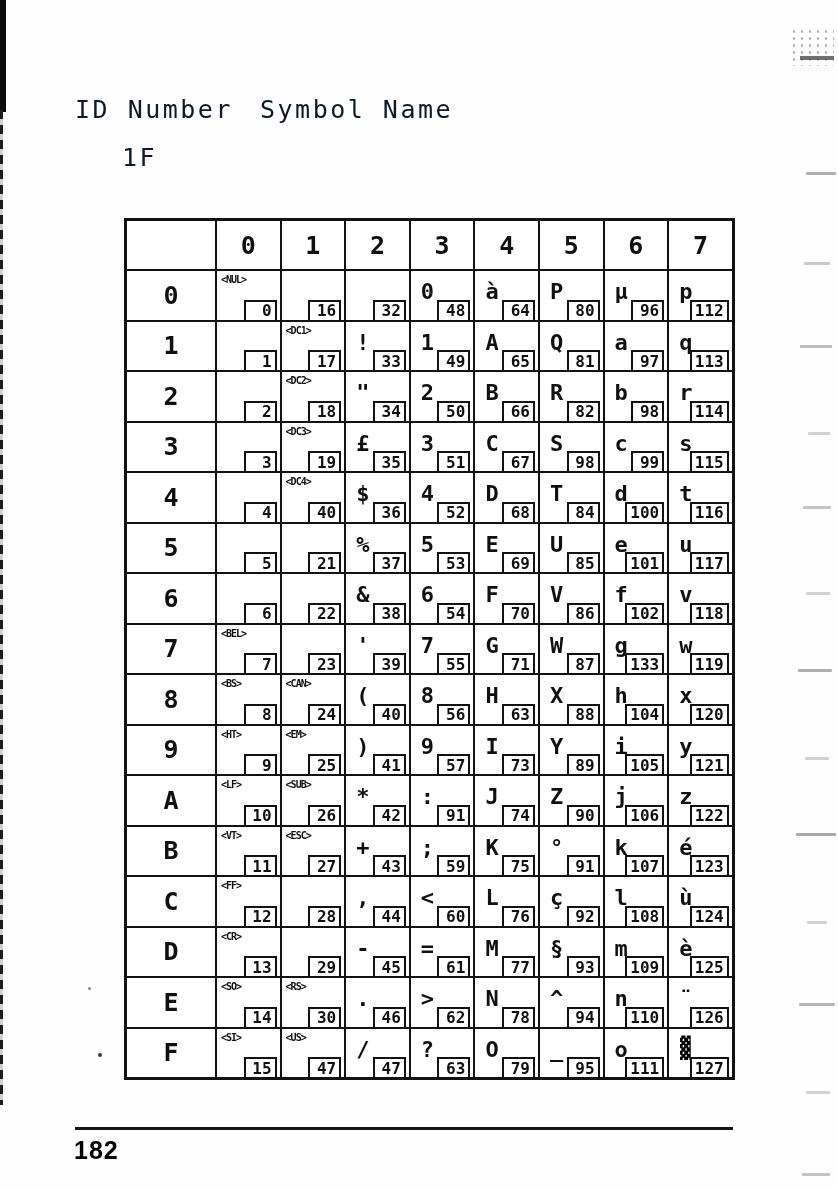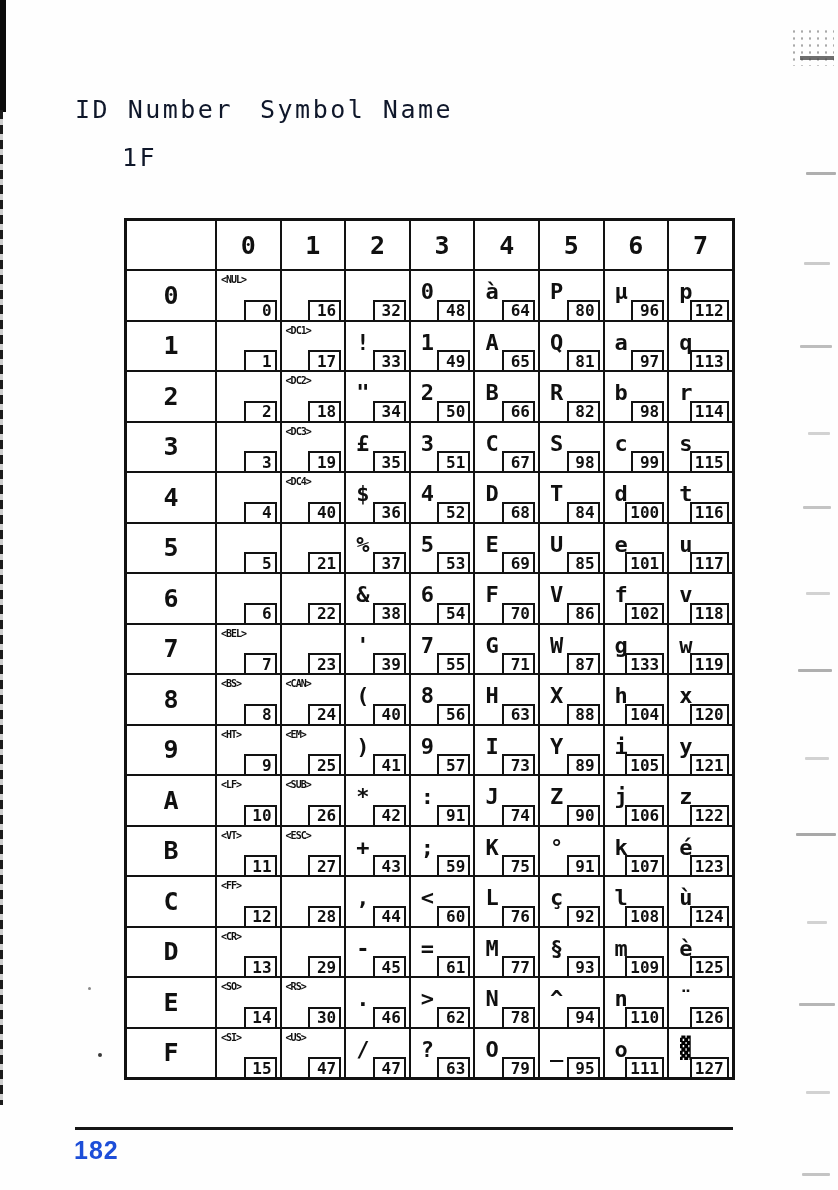--- a/index.html
+++ b/index.html
@@ -35,21 +35,21 @@
   .numbox{
     position:absolute;right:3px;bottom:0;box-sizing:content-box;
     min-width:23px;height:17px;border:2px solid #121212;border-bottom:none;
     display:flex;align-items:center;justify-content:flex-end;
     padding:1px 3px 0 3px;font-size:16px;font-weight:700;line-height:1;background:#fff;
   }
 
   
   .footer-rule{position:absolute;left:75px;top:1127px;width:658px;height:3px;background:#161616;}
   .page-number{position:absolute;left:74px;top:1136px;
-    font-family:"Liberation Sans",sans-serif;font-weight:700;font-size:25px;color:#1d4ed8;letter-spacing:1px;}
+    font-family:"Liberation Sans",sans-serif;font-weight:700;font-size:25px;color:#000000;letter-spacing:1px;}
 
   
   .edge-left-top{position:absolute;left:0;top:0;width:6px;height:112px;background:#0b0b0b;}
   .edge-left-line{position:absolute;left:0;top:110px;width:3px;height:995px;
     background:repeating-linear-gradient(180deg,#1c1c1c 0 9px,rgba(40,40,40,.22) 9px 15px);}
   .speckle{position:absolute;left:790px;top:28px;width:44px;height:38px;
     background:radial-gradient(#8d8d8d 1.1px,transparent 1.5px);background-size:8px 7px;opacity:.75;}
   .speckle-dash{position:absolute;left:800px;top:56px;width:34px;height:4px;background:#4a4a4a;opacity:.8;}
   .edge-dash{position:absolute;height:3px;background:#6e6e6e;border-radius:1px;}
   .dot{position:absolute;border-radius:50%;background:#3a3a3a;}

